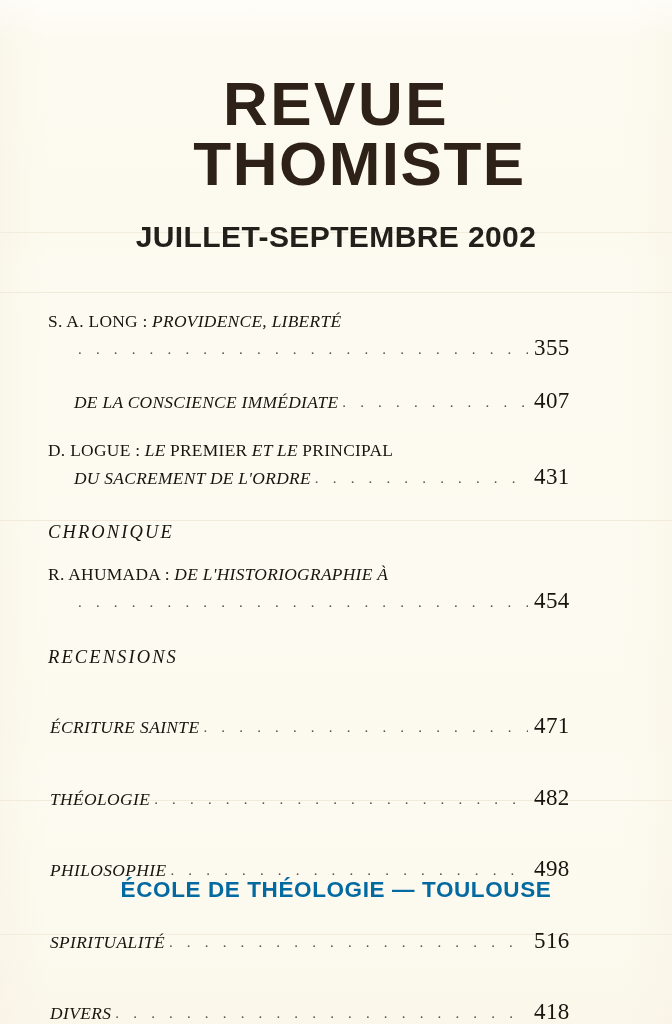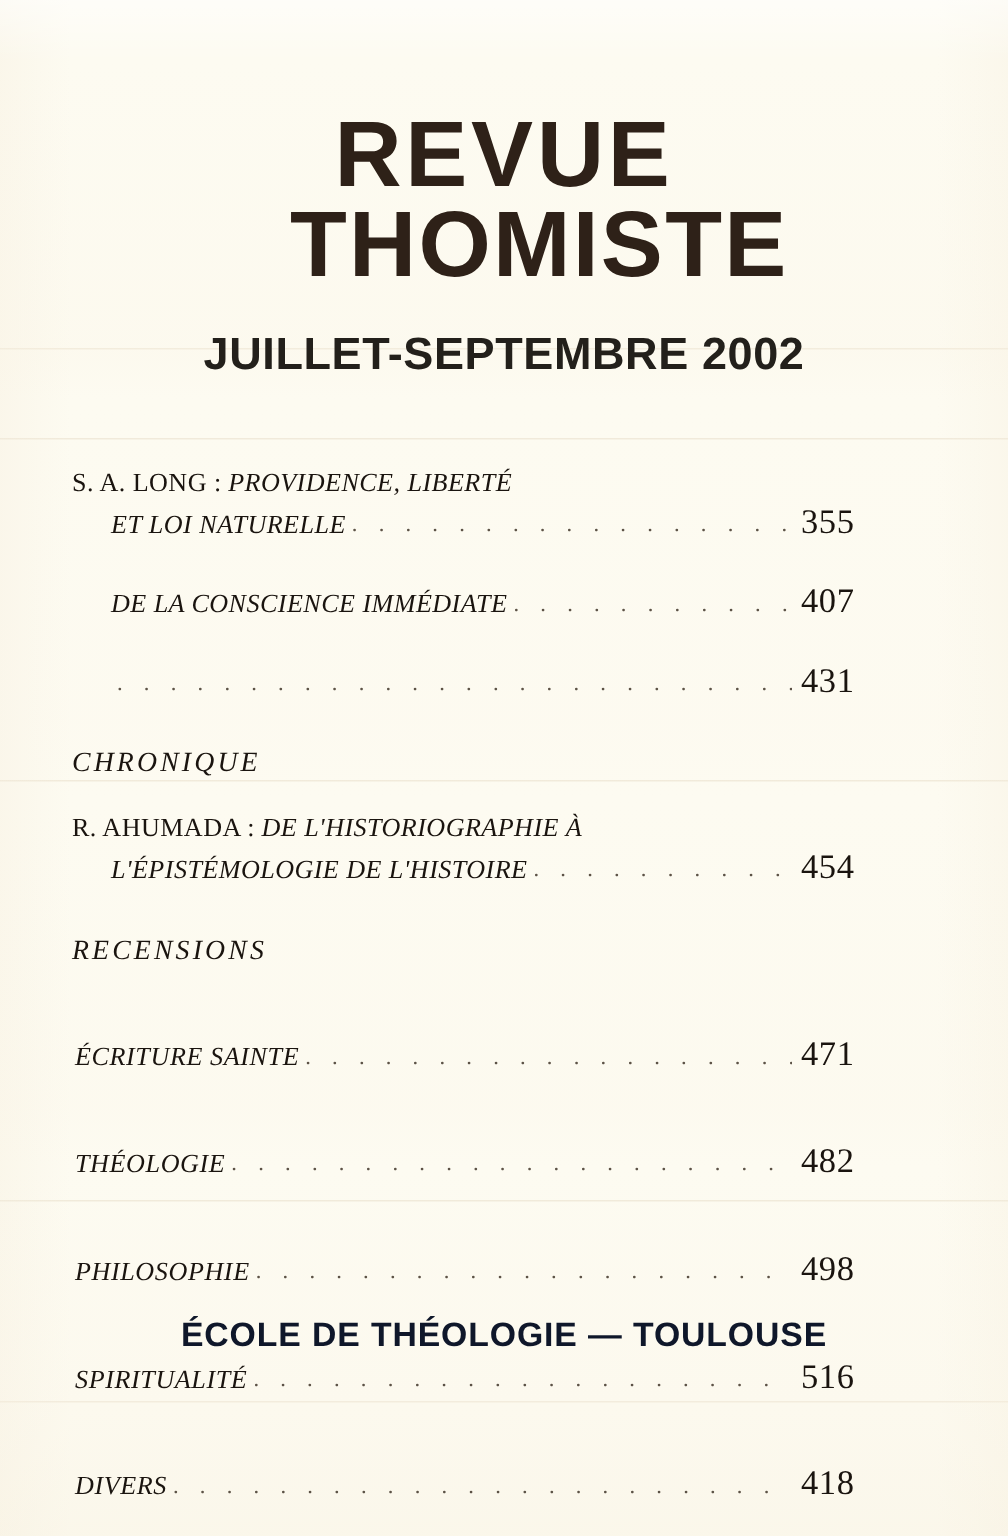--- a/index.html
+++ b/index.html
@@ -172,21 +172,21 @@
   .footer {
     position: absolute;
     left: 0;
     right: 0;
     top: 877px;
     text-align: center;
     font-family: "Liberation Sans", sans-serif;
     font-weight: bold;
     font-size: 22.5px;
     letter-spacing: 0.6px;
-    color: #0f172a;
+    color: #0369a1;
   }
 </style>
 </head>
 <body>
 
 <div class="paper-texture"></div>
 <div class="scanline" style="top:232px"></div>
 <div class="scanline" style="top:292px"></div>
 <div class="scanline" style="top:520px"></div>
 <div class="scanline" style="top:800px"></div>
@@ -202,50 +202,56 @@
   <div class="issue-date">JUILLET-SEPTEMBRE 2002</div>
 
   <div class="contents">
 
     <div class="entry">
       <div class="author-line">
         <span class="author">S. A. LONG :</span>
         <span class="title-it">PROVIDENCE, LIBERTÉ</span>
       </div>
       <div class="tail">
-        <span class="txt title-it">ET LOI NATURELLE</span>
         <span class="leader">. . . . . . . . . . . . . . . . . . . . . . . . . . . . . . . . . . . . . . . . . . . . . . .</span>
         <span class="pageno">355</span>
       </div>
     </div>
 
     <div class="entry">
       <div class="tail">
         <span class="txt title-it">DE LA CONSCIENCE IMMÉDIATE</span>
         <span class="leader">. . . . . . . . . . . . . . . . . . . . . . . . . . . . . . . . . . . . . . . . . . . . . . .</span>
         <span class="pageno">407</span>
       </div>
     </div>
 
     <div class="entry">
-      <div class="tail">
+      <div class="author-line">
+        <span class="author">D. LOGUE :</span>
+        <span class="title-it">LE</span>
+        <span class="title-rm">PREMIER</span>
+        <span class="title-it">ET LE</span>
+        <span class="title-rm">PRINCIPAL</span>
+      </div>
+      <div class="tail">
+        <span class="txt title-it">DU SACREMENT DE L'ORDRE</span>
         <span class="leader">. . . . . . . . . . . . . . . . . . . . . . . . . . . . . . . . . . . . . . . . . . . . . . .</span>
         <span class="pageno">431</span>
       </div>
     </div>
 
     <div class="section-heading">CHRONIQUE</div>
 
     <div class="entry">
       <div class="author-line">
         <span class="author">R. AHUMADA :</span>
         <span class="title-it">DE L'HISTORIOGRAPHIE À</span>
       </div>
       <div class="tail">
-        <span class="txt title-it">L'ÉPISTÉMOLOGIE DE L'HISTOIRE</span>
         <span class="leader">. . . . . . . . . . . . . . . . . . . . . . . . . . . . . . . . . . . . . . . . . . . . . . .</span>
         <span class="pageno">454</span>
       </div>
     </div>
 
     <div class="section-heading">RECENSIONS</div>
 
     <div class="recensions">
       <div class="rec-row">
         <span class="txt">ÉCRITURE SAINTE</span>

